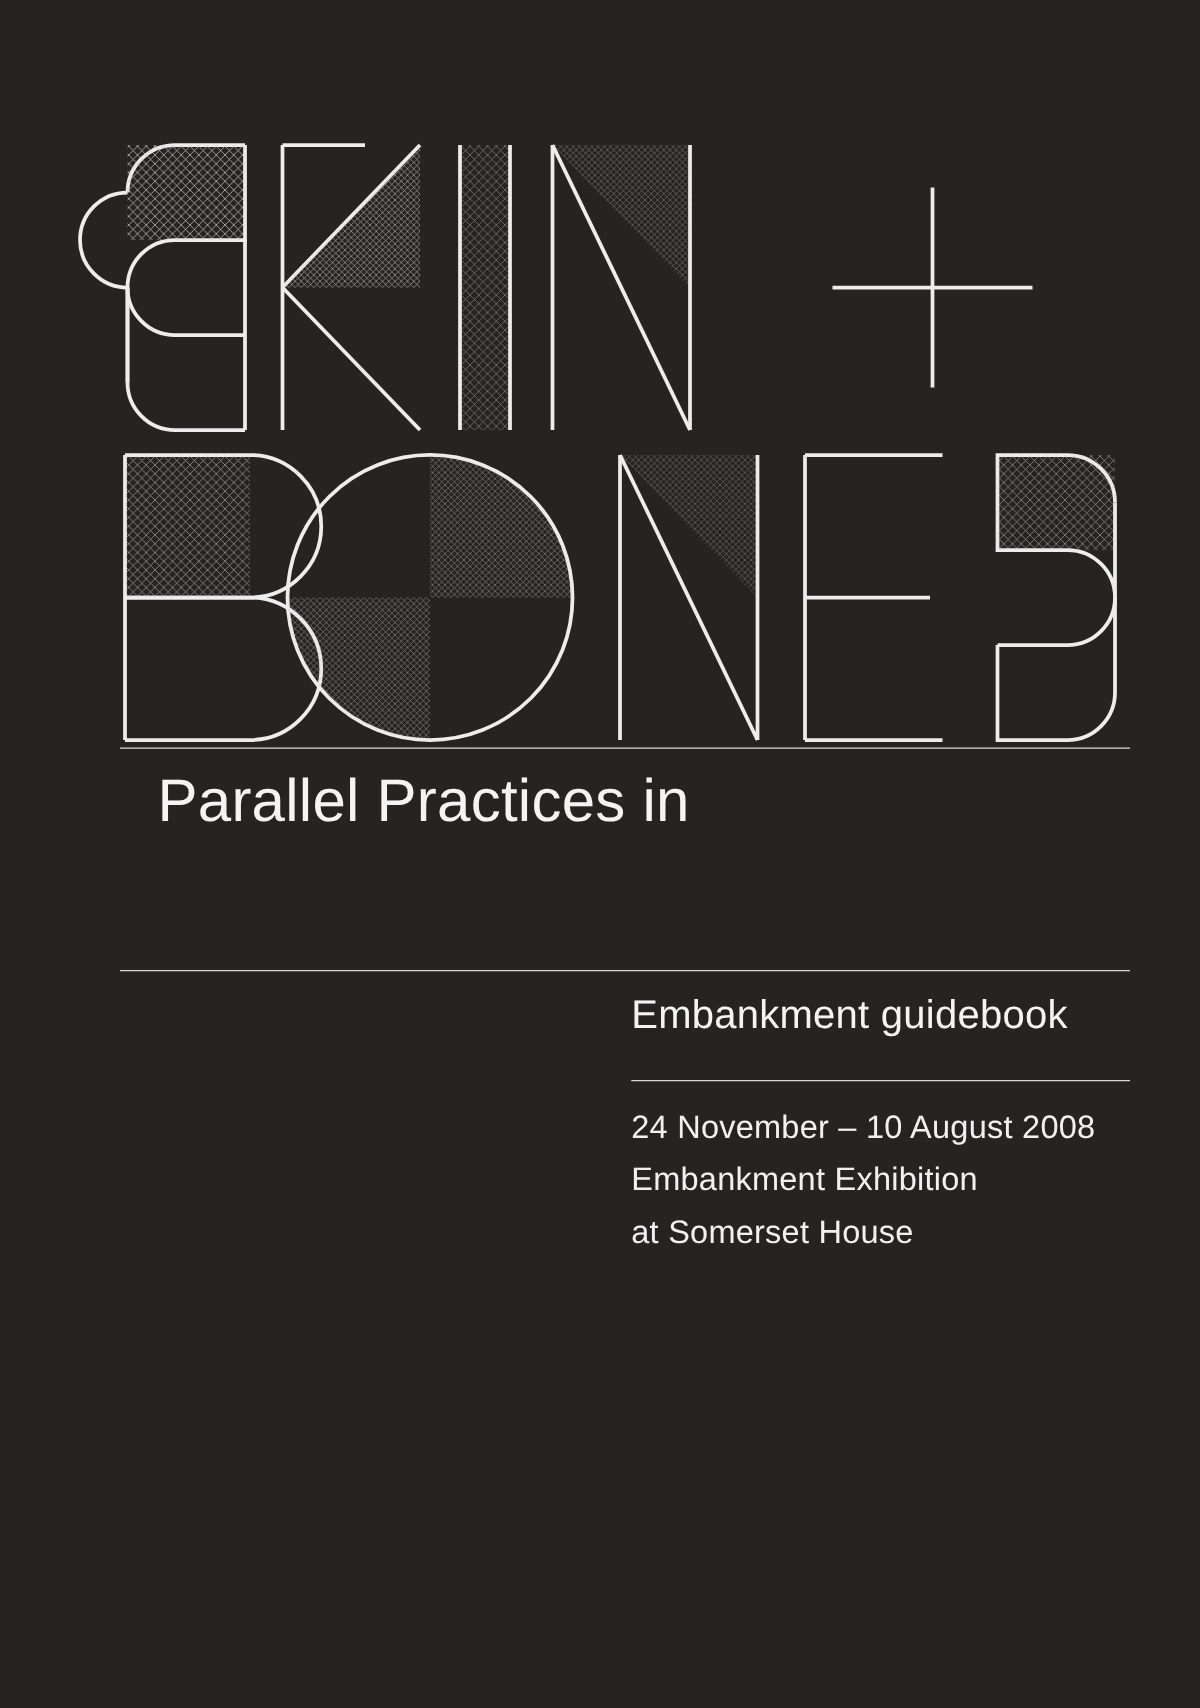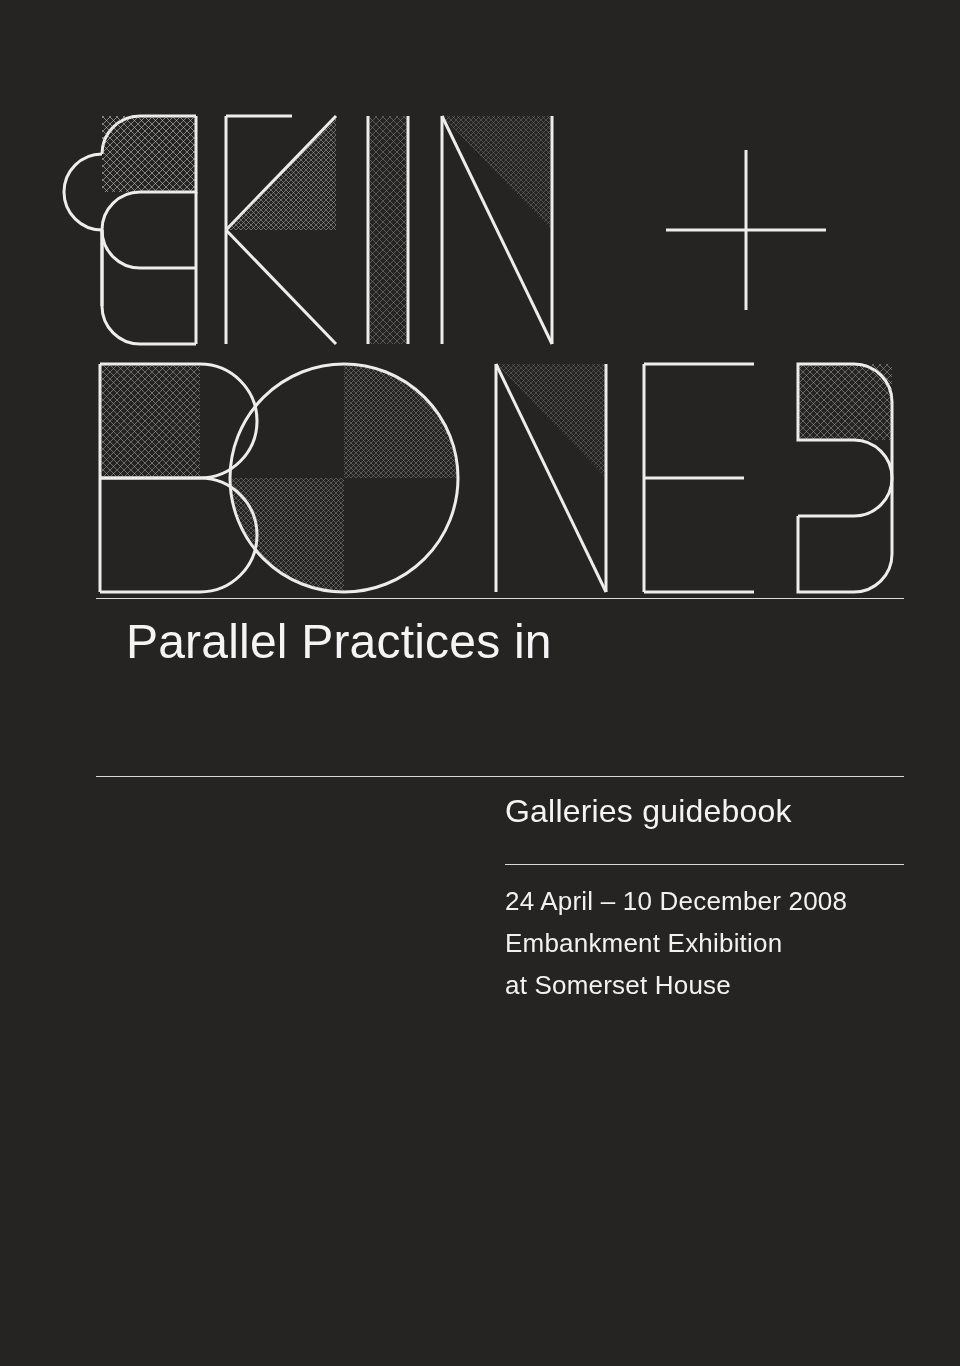--- a/index.html
+++ b/index.html
@@ -216,21 +216,21 @@
   </div>
 
   <div class="rule rule-1"></div>
   <div class="rule rule-2"></div>
   <div class="rule rule-3"></div>
 
   <div class="subtitle">
     <span class="line">Parallel Practices in</span>
   </div>
 
-  <div class="guidebook">Galleries guidebook</div>
+  <div class="guidebook">Embankment guidebook</div>
 
   <div class="details">
-    <span class="line">24 April – 10 December 2008</span>
+    <span class="line">24 November – 10 August 2008</span>
     <span class="line">Embankment Exhibition</span>
     <span class="line">at Somerset House</span>
   </div>
 
 </div>
 
 </body></html>

